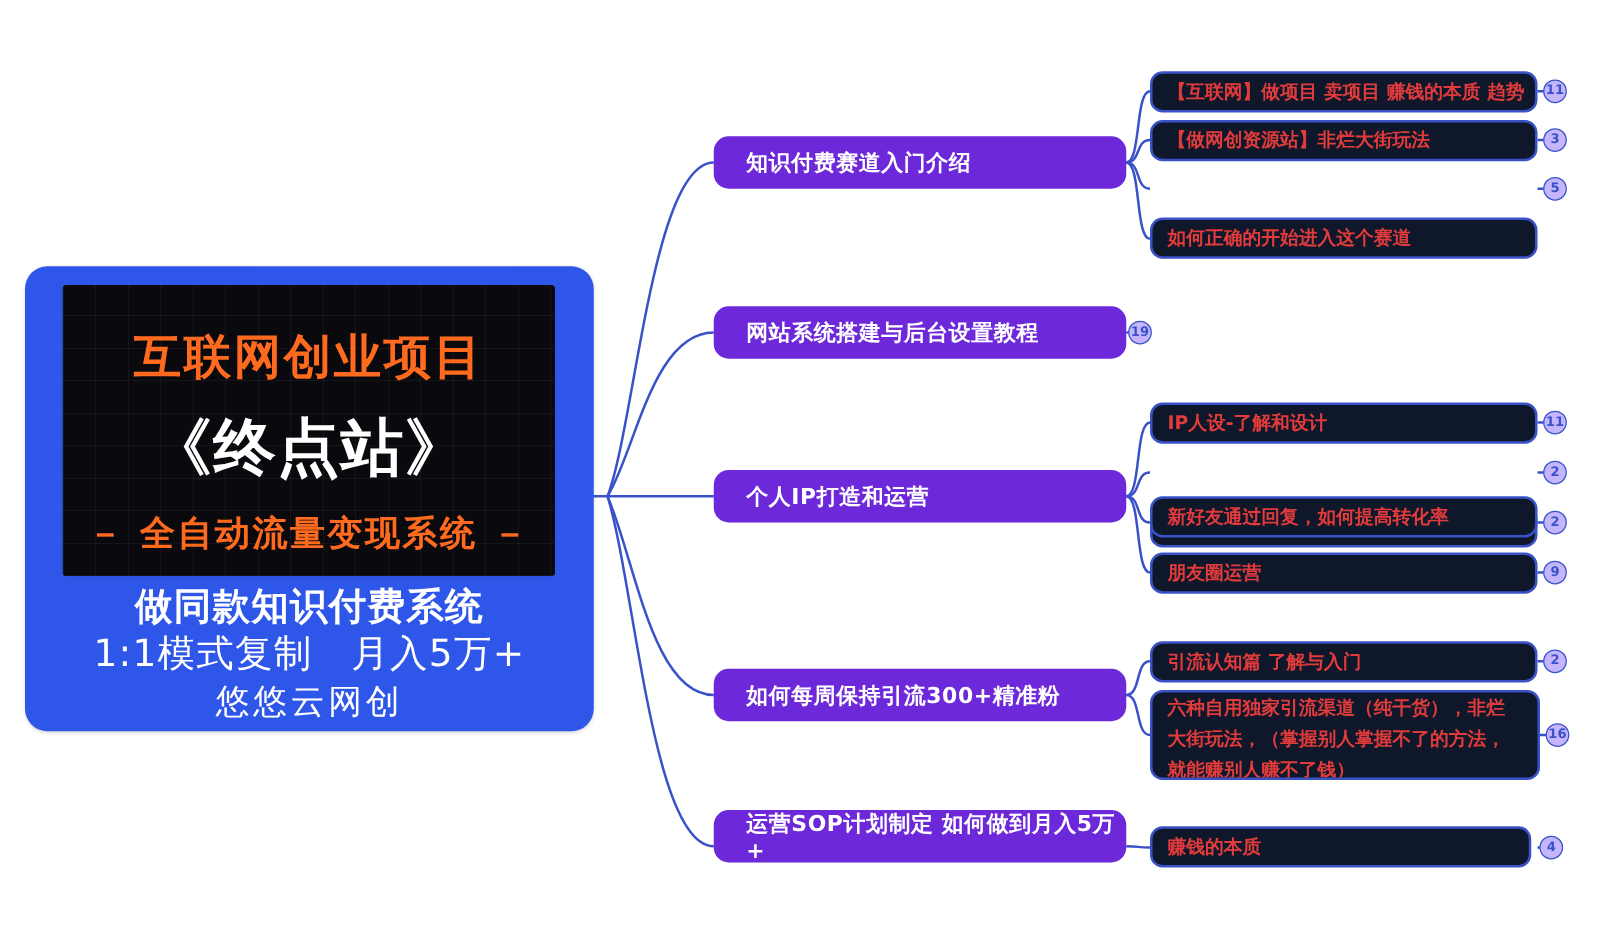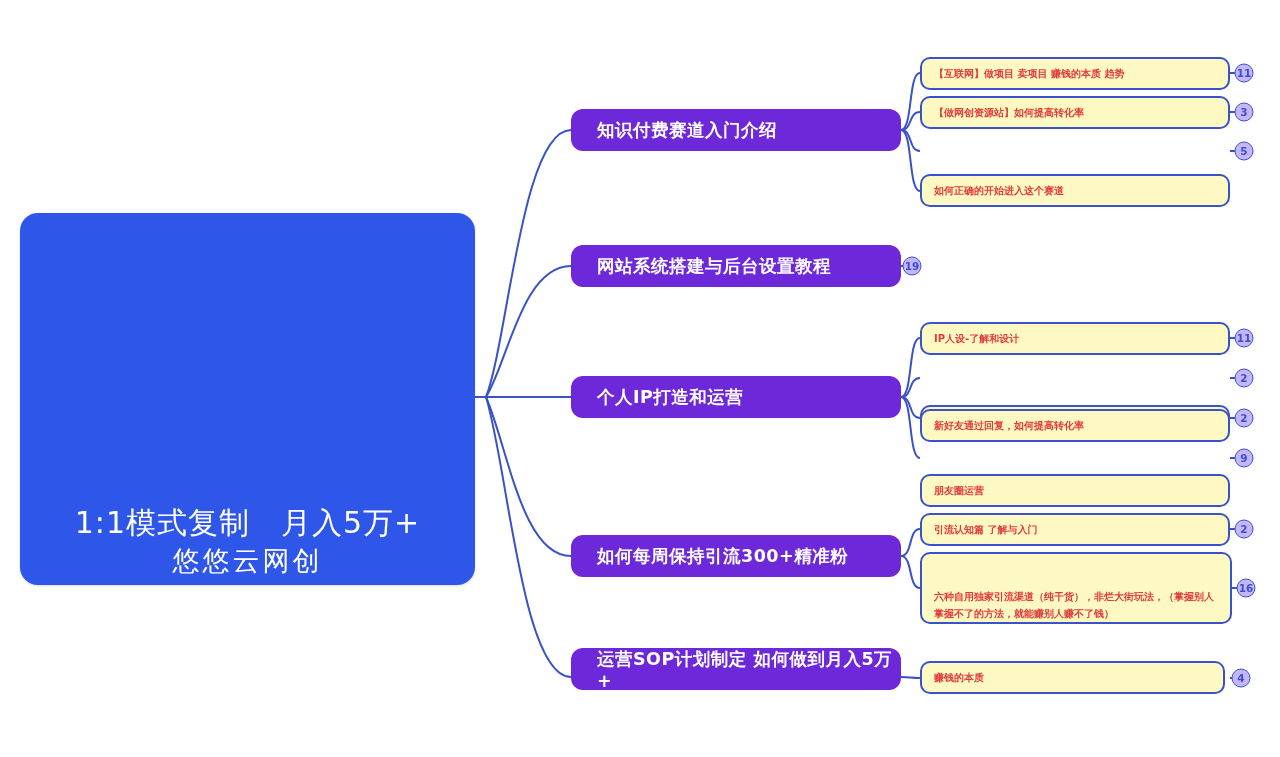--- a/index.html
+++ b/index.html
@@ -23,25 +23,25 @@
     font-size:30px;font-weight:400;color:#ffffff;letter-spacing:1px;}
   .root-brand{position:absolute;left:0;top:330px;width:100%;text-align:center;
     font-size:27px;font-weight:500;color:#ffffff;letter-spacing:3px;}
 
   
   .branch-pill{position:absolute;left:571px;width:330px;height:42px;background:#6d28d9;
     border-radius:12px;color:#ffffff;font-size:17.5px;font-weight:700;letter-spacing:.5px;
     display:flex;align-items:center;padding:0 0 0 26px;box-sizing:border-box;cursor:pointer;}
 
   
-  .child-pill{position:absolute;left:920px;width:310px;height:33px;background:#fef9c3;
-    border:2px solid #3a52c8;border-radius:10px;color:#e23b3b;font-size:10px;font-weight:600;
+  .child-pill{position:absolute;left:920px;width:310px;height:33px;background:#0f172a;
+    border:2px solid #3a52c8;border-radius:10px;color:#e23b3b;font-size:15px;font-weight:600;
     display:flex;align-items:center;padding:0 12px;box-sizing:border-box;cursor:pointer;
     white-space:nowrap;overflow:hidden;}
-  .child-pill.multi{height:72px;white-space:normal;line-height:1.65;align-items:flex-end;
+  .child-pill.multi{height:72px;white-space:normal;line-height:1.65;align-items:center;
     padding-top:7px;width:312px;}
 
   
   .badge{position:absolute;width:19px;height:19px;border:1.6px solid #3a52c8;border-radius:50%;
     background:#c4b5fd;color:#3a52c8;font-size:10.5px;font-weight:600;display:flex;
     align-items:center;justify-content:center;transform:translate(-50%,-50%);cursor:pointer;
     box-sizing:border-box;line-height:1;}
 </style>
 </head>
 <body>
@@ -82,20 +82,26 @@
       <path d="M1230,378 L1235,378"></path>
       <path d="M1230,418 L1235,418"></path>
       <path d="M1230,458 L1235,458"></path>
       <path d="M1230,529 L1235,529"></path>
       <path d="M1232,588 L1237,588"></path>
       <path d="M1230,678 L1232,678"></path>
     </g>
   </svg>
 
   <div class="root-card">
+    <div class="root-banner">
+      <div class="banner-l1">互联网创业项目</div>
+      <div class="banner-l2">《终点站》</div>
+      <div class="banner-l3">－ 全自动流量变现系统 －</div>
+    </div>
+    <div class="root-tag1">做同款知识付费系统</div>
     <div class="root-tag2">1:1模式复制　月入5万+</div>
     <div class="root-brand">悠悠云网创</div>
   </div>
 
   <div class="branch-pill" style="top:109px;">
     <span>知识付费赛道入门介绍</span>
   </div>
   <div class="branch-pill" style="top:245px;">
     <span>网站系统搭建与后台设置教程</span>
   </div>
@@ -106,36 +112,36 @@
     <span>如何每周保持引流300+精准粉</span>
   </div>
   <div class="branch-pill" style="top:648px;justify-content:center;">
     <span>运营SOP计划制定 如何做到月入5万+</span>
   </div>
 
   <div class="child-pill" style="top:57px;">
     <span>【互联网】做项目 卖项目 赚钱的本质 趋势</span>
   </div>
   <div class="child-pill" style="top:96px;">
-    <span>【做网创资源站】如何提高转化率</span>
+    <span>【做网创资源站】非烂大街玩法</span>
   </div>
   <div class="child-pill" style="top:174px;">
     <span>如何正确的开始进入这个赛道</span>
   </div>
 
   <div class="child-pill" style="top:322px;">
     <span>IP人设-了解和设计</span>
   </div>
   <div class="child-pill" style="top:361px;margin-top:44px;">
     <span>飞书云文档工具箱制作</span>
   </div>
-  <div class="child-pill" style="top:409px;">
+  <div class="child-pill" style="top:397px;">
     <span>新好友通过回复，如何提高转化率</span>
   </div>
-  <div class="child-pill" style="top:442px;margin-top:32px;">
+  <div class="child-pill" style="top:442px;">
     <span>朋友圈运营</span>
   </div>
 
   <div class="child-pill" style="top:513px;">
     <span>引流认知篇 了解与入门</span>
   </div>
   <div class="child-pill multi" style="top:552px;">
     <span>六种自用独家引流渠道（纯干货），非烂大街玩法，（掌握别人掌握不了的方法，就能赚别人赚不了钱）</span>
   </div>
 

